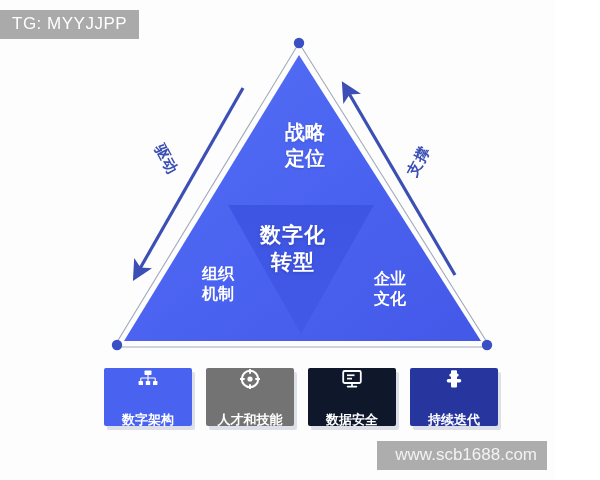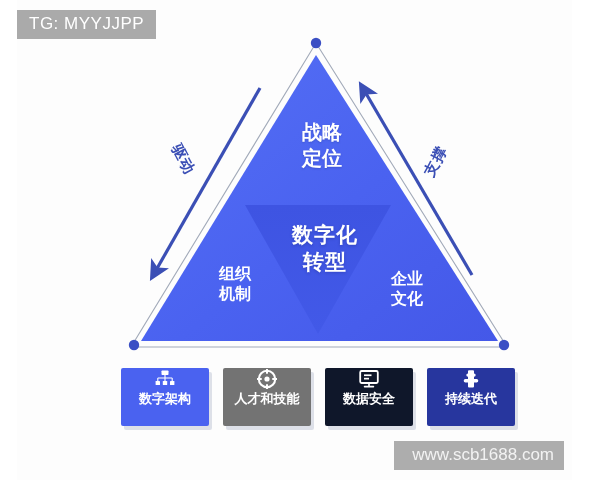--- a/index.html
+++ b/index.html
@@ -13,21 +13,20 @@
     font-family: "Liberation Sans", "DejaVu Sans", sans-serif;
     overflow: hidden;
     position: relative;
   }
   #stage {
     position: absolute;
     left: 0; top: 0;
     width: 555px;
     height: 480px;
     background: #fdfdfd;
-    margin-left: 17px;
   }
 
   
   .tg-tag {
     position: absolute;
     left: 0;
     top: 10px;
     background: #aaaaaa;
     color: #ffffff;
     font-size: 17px;
@@ -71,21 +70,21 @@
     pointer-events: none;
   }
   .tri-label.apex {
     left: 255px;
     top: 120px;
     width: 100px;
     font-size: 20px;
     text-shadow: 0 1px 2px rgba(20,40,120,0.25);
   }
   .tri-label.center {
-    left: 243px;
+    left: 228px;
     top: 222px;
     width: 130px;
     font-size: 21px;
     letter-spacing: 1px;
     text-shadow: 0 1px 3px rgba(15,30,100,0.3);
   }
   .tri-label.left-corner {
     left: 173px;
     top: 264px;
     width: 90px;
@@ -134,21 +133,21 @@
     z-index: 30;
   }
   .card {
     position: relative;
     width: 88px;
     height: 58px;
     border-radius: 2px;
     display: flex;
     flex-direction: column;
     align-items: center;
-    justify-content: flex-start;
+    justify-content: space-between;
     box-shadow: 3px 4px 0 0 rgba(195,200,215,0.55);
   }
   .card .card-icon {
     height: 22px;
     display: flex;
     align-items: center;
     justify-content: center;
     margin-bottom: 2px;
   }
   .card .card-label {

